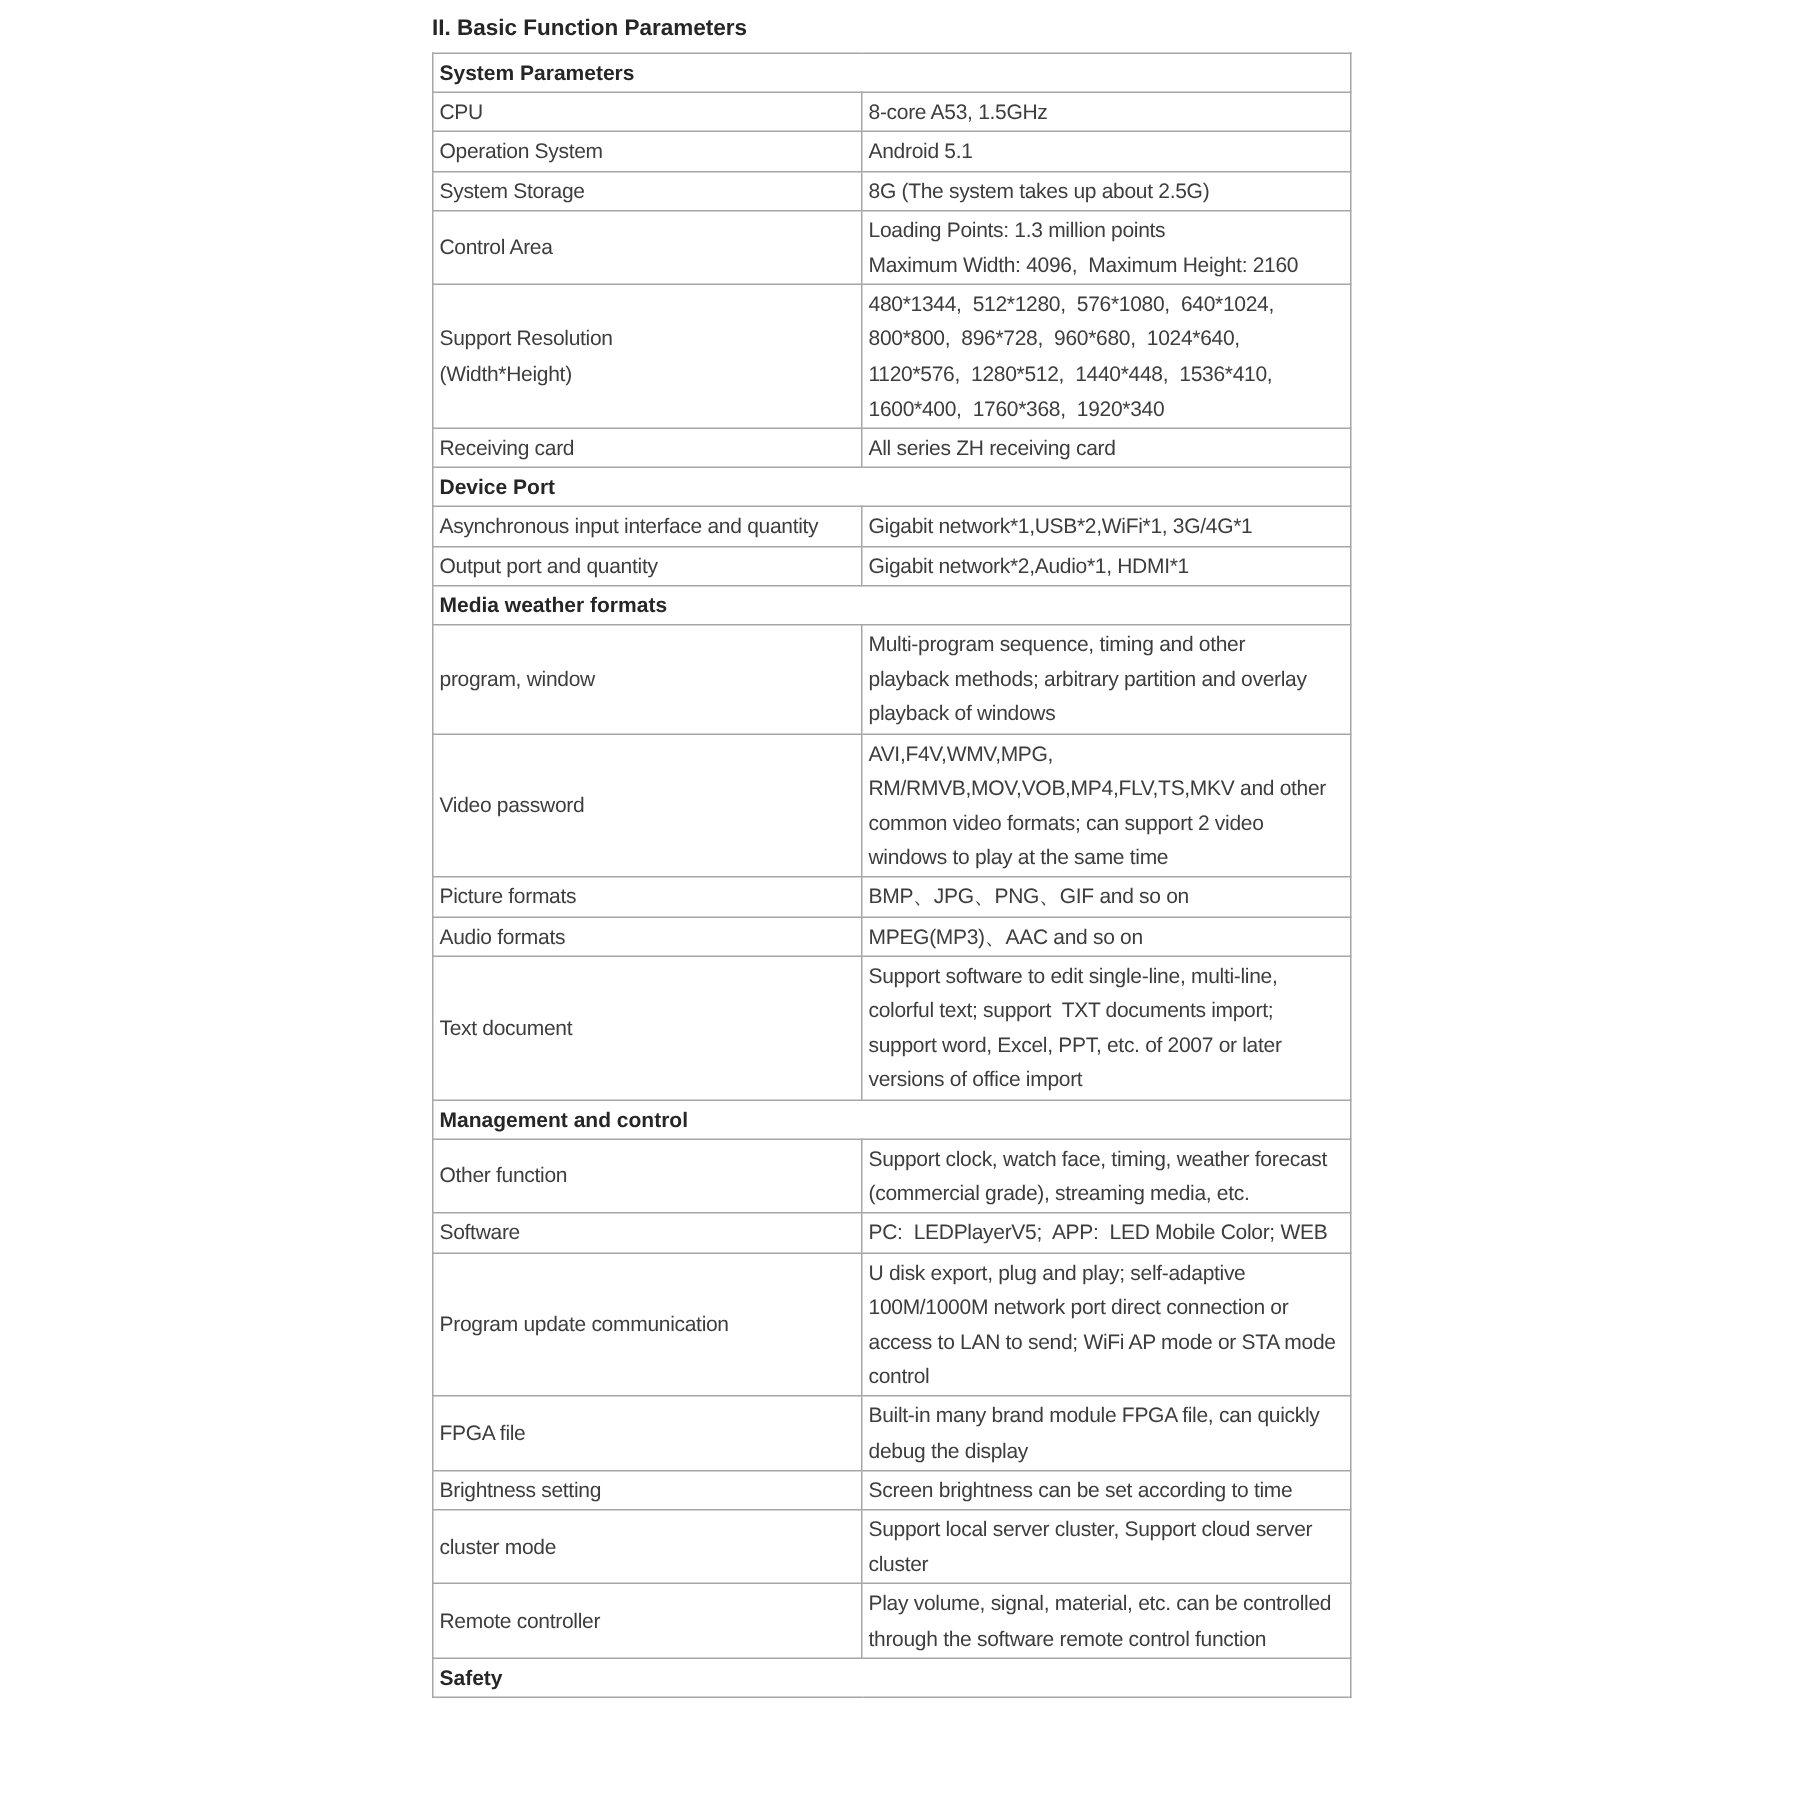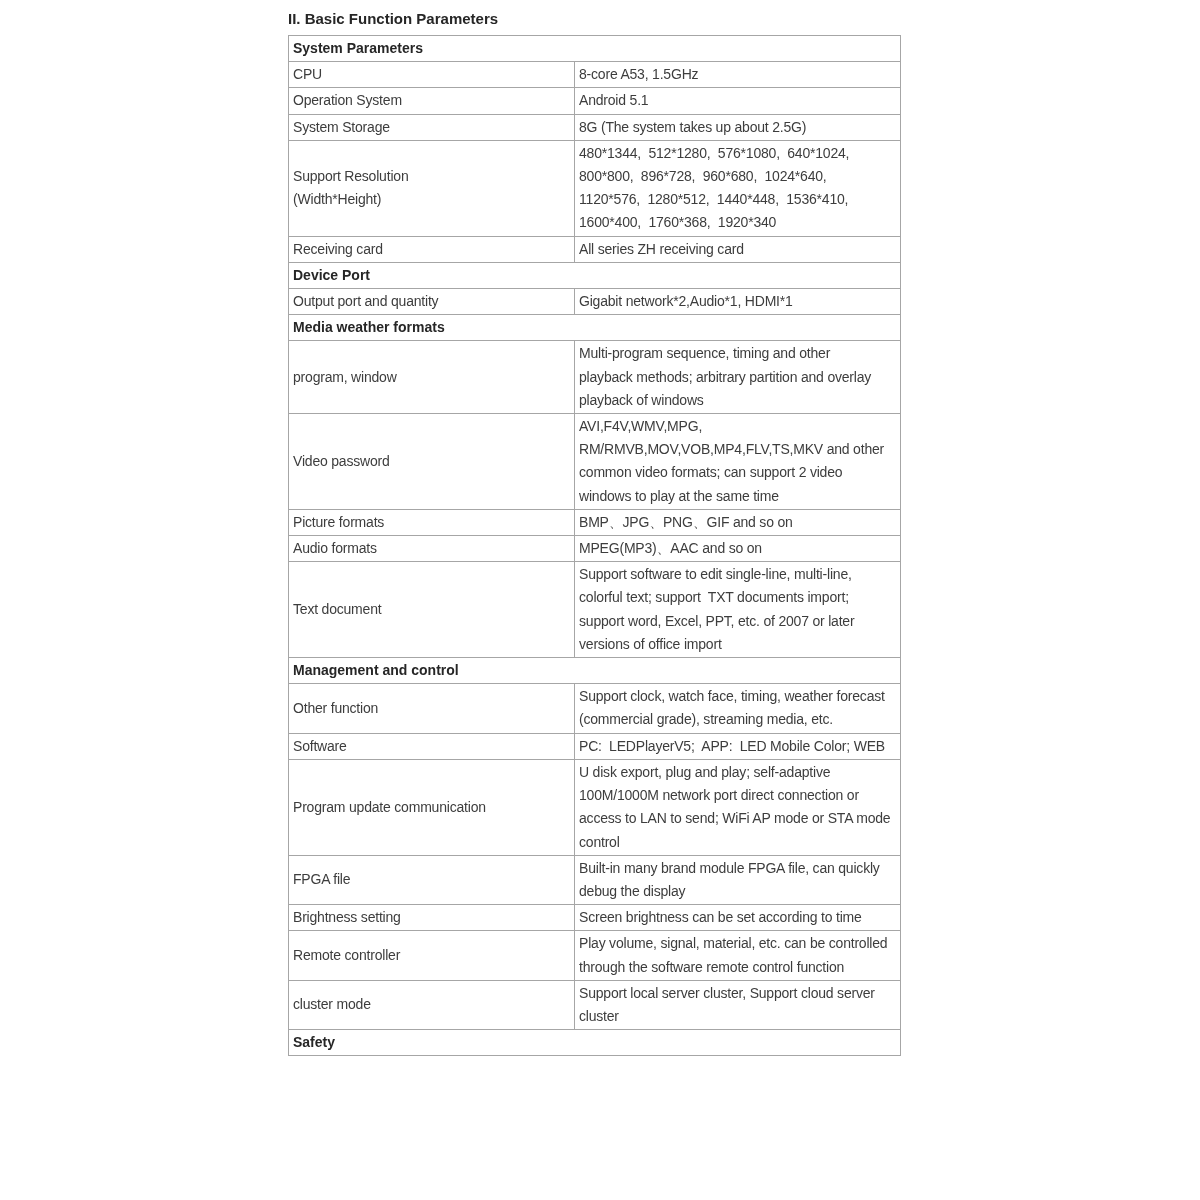--- a/index.html
+++ b/index.html
@@ -71,33 +71,42 @@
         </tr>
         <tr>
           <td>Operation System</td>
           <td>Android 5.1</td>
         </tr>
         <tr>
           <td>System Storage</td>
           <td>8G (The system takes up about 2.5G)</td>
         </tr>
         <tr>
+          <td>Control Area</td>
+          <td>Loading Points: 1.3 million points
+Maximum Width: 4096,  Maximum Height: 2160</td>
+        </tr>
+        <tr>
           <td>Support Resolution
 (Width*Height)</td>
           <td>480*1344,  512*1280,  576*1080,  640*1024,
 800*800,  896*728,  960*680,  1024*640,
 1120*576,  1280*512,  1440*448,  1536*410,
 1600*400,  1760*368,  1920*340</td>
         </tr>
         <tr>
           <td>Receiving card</td>
           <td>All series ZH receiving card</td>
         </tr>
         <tr>
           <td colspan="2" class="section">Device Port</td>
+        </tr>
+        <tr>
+          <td>Asynchronous input interface and quantity</td>
+          <td>Gigabit network*1,USB*2,WiFi*1, 3G/4G*1</td>
         </tr>
         <tr>
           <td>Output port and quantity</td>
           <td>Gigabit network*2,Audio*1, HDMI*1</td>
         </tr>
         <tr>
           <td colspan="2" class="section">Media weather formats</td>
         </tr>
         <tr>
           <td>program, window</td>
@@ -149,27 +158,27 @@
         <tr>
           <td>FPGA file</td>
           <td>Built-in many brand module FPGA file, can quickly
 debug the display</td>
         </tr>
         <tr>
           <td>Brightness setting</td>
           <td>Screen brightness can be set according to time</td>
         </tr>
         <tr>
+          <td>cluster mode</td>
+          <td>Support local server cluster, Support cloud server
+cluster</td>
+        </tr>
+        <tr>
           <td>Remote controller</td>
           <td>Play volume, signal, material, etc. can be controlled
 through the software remote control function</td>
-        </tr>
-        <tr>
-          <td>cluster mode</td>
-          <td>Support local server cluster, Support cloud server
-cluster</td>
         </tr>
         <tr>
           <td colspan="2" class="section">Safety</td>
         </tr>
       </tbody>
   </table>
 </div>
 
 </body></html>

